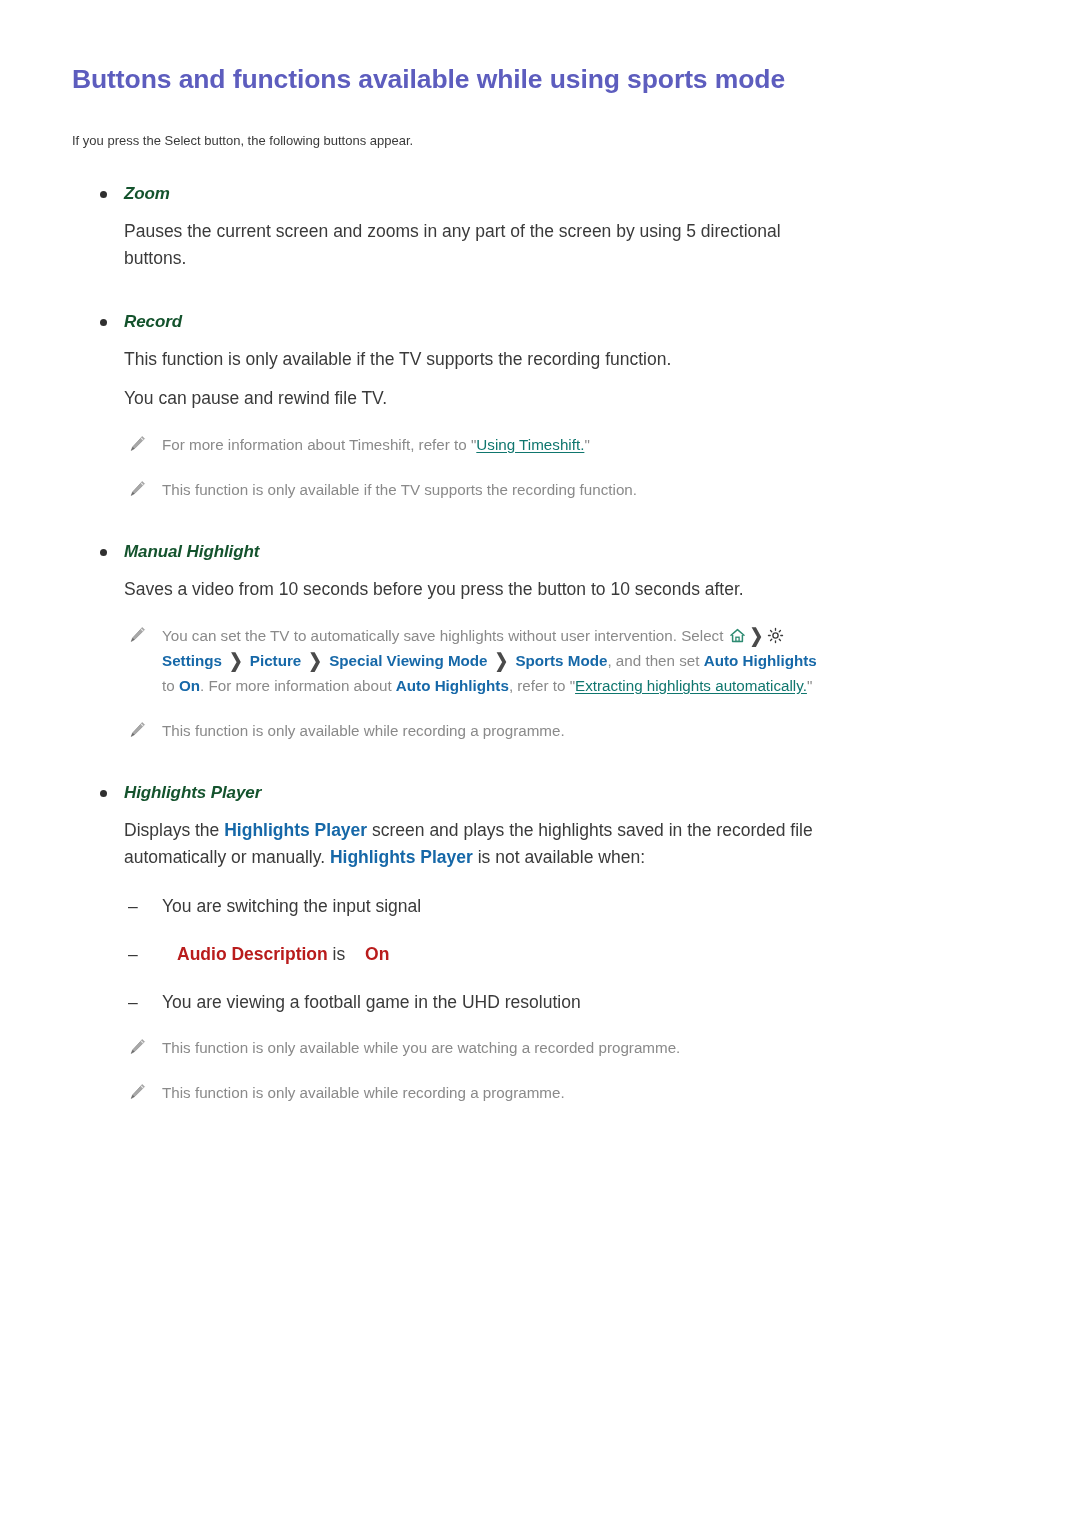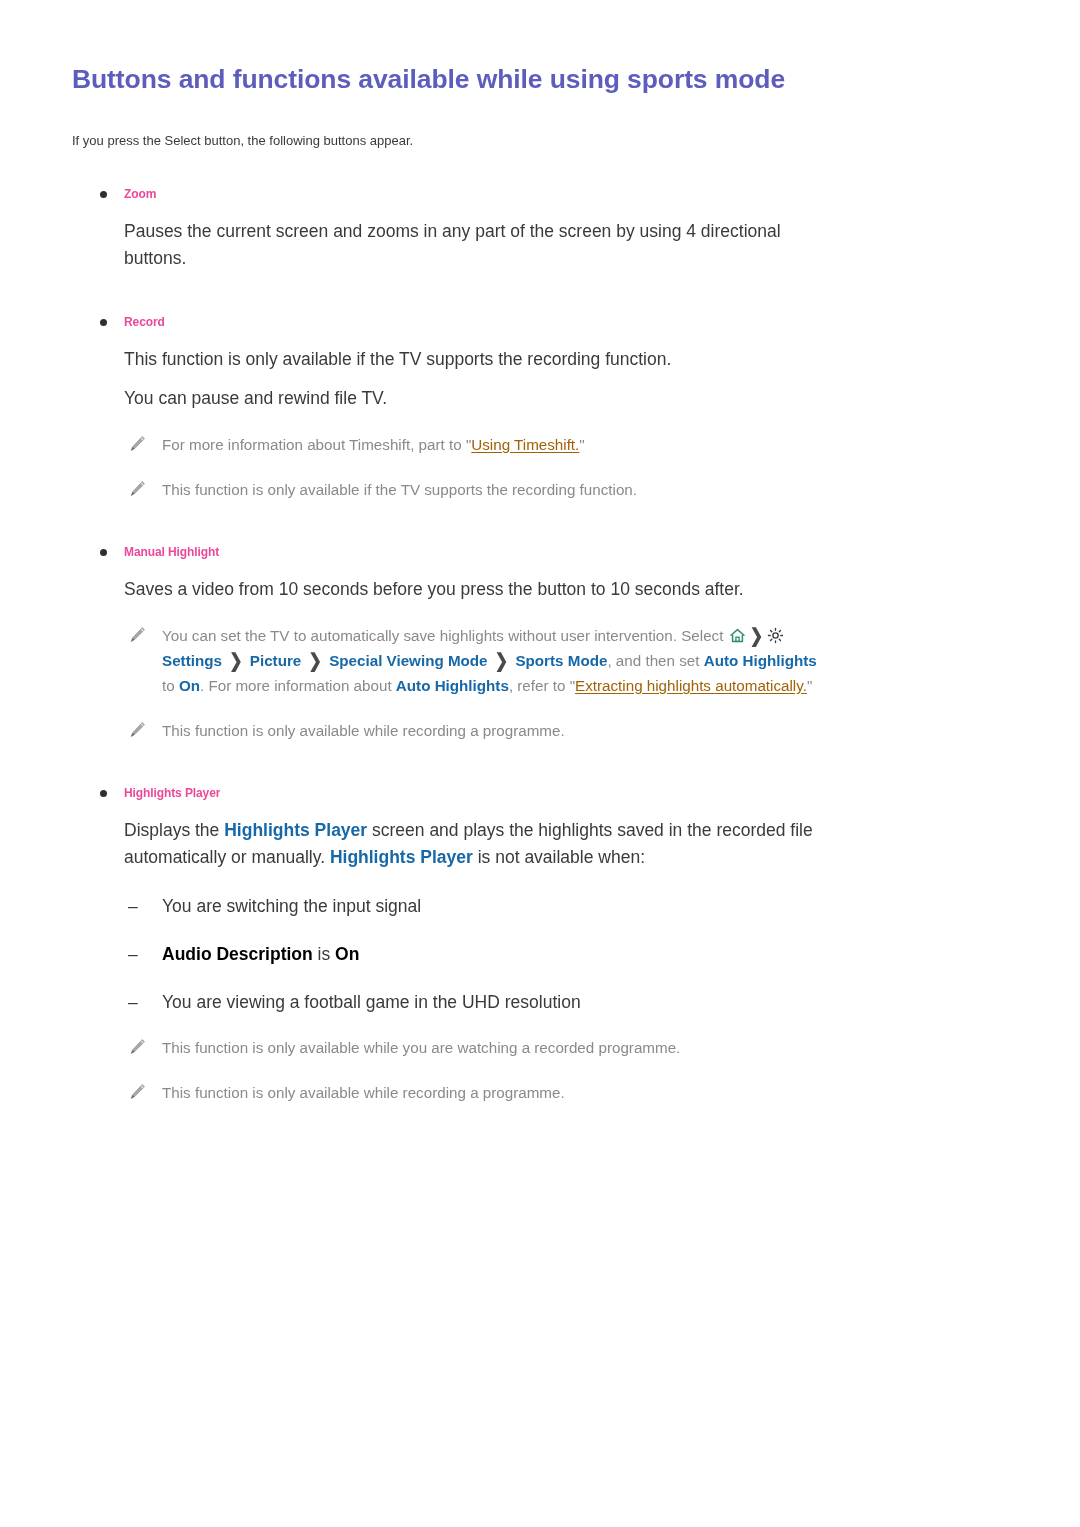--- a/index.html
+++ b/index.html
@@ -52,25 +52,26 @@
   .bullet-dot {
     position: absolute;
     left: 28px;
     top: 9px;
     width: 7px;
     height: 7px;
     background: #2f2f2f;
     border-radius: 50%;
   }
   .bullet-label {
-    font-size: 12px;
+    font-size: 17px;
     line-height: 24px;
     font-weight: 600;
-    color: #ec4899;
+    color: #14532d;
     letter-spacing: -0.1px;
+    font-style: italic;
   }
 
   
   .desc {
     font-size: 17.5px;
     line-height: 27px;
     color: #3a3a3a;
     margin: 12px 0 0 0;
     padding-left: 52px;
     max-width: 880px;
@@ -90,21 +91,21 @@
     color: #8a8a8a;
     max-width: 930px;
   }
   .note .kw {
     color: #1668a8;
     font-weight: 600;
   }
   .note .xref {
     text-decoration: underline;
     text-underline-offset: 2px;
-    color: #a16207;
+    color: #0f766e;
   }
   .pencil-icon {
     position: absolute;
     left: 56px;
     top: 3px;
     width: 18px;
     height: 18px;
   }
 
   
@@ -135,40 +136,41 @@
   }
   .dash-mark {
     position: absolute;
     left: 56px;
     top: 0;
     color: #3a3a3a;
     font-size: 17.5px;
     line-height: 26px;
   }
   .dash-item .kw {
-    color: #000000;
-    font-weight: 600;
+    color: #b91c1c;
+    font-weight: 600;
+    margin-left: 15px;
   }
 
   .gap-lg { height: 14px; }
 </style>
 </head>
 <body>
 
 <div class="page">
 
   <h1 class="page-title">Buttons and functions available while using sports mode</h1>
 
   <p class="intro">If you press the Select button, the following buttons appear.</p>
 
   <div class="bullet-item">
     <span class="bullet-dot"></span>
     <span class="bullet-label">Zoom</span>
   </div>
-  <p class="desc">Pauses the current screen and zooms in any part of the screen by using 4 directional buttons.</p>
+  <p class="desc">Pauses the current screen and zooms in any part of the screen by using 5 directional buttons.</p>
 
 
 
   <div class="gap-lg"></div>
 
   <div class="bullet-item">
     <span class="bullet-dot"></span>
     <span class="bullet-label">Record</span>
   </div>
   <p class="desc">This function is only available if the TV supports the recording function.</p>
@@ -176,21 +178,21 @@
   <p class="desc">You can pause and rewind file TV.</p>
 
   <div class="note">
     <span class="pencil-icon">
       <svg viewBox="0 0 18 18" width="18" height="18" aria-hidden="true">
         <path d="M14.2 1.6 L16.4 3.8 L6.6 13.6 L3.2 15.5 L4.6 11.9 Z" fill="#a8a8a8" stroke="#8d8d8d" stroke-width="0.7"></path>
         <path d="M13.0 2.8 L15.2 5.0" stroke="#e8e8e8" stroke-width="1.1"></path>
         <path d="M4.6 11.9 L3.2 15.5 L6.6 13.6 Z" fill="#6d6d6d"></path>
       </svg>
     </span>
-    <span>For more information about Timeshift, part to "</span><span class="xref">Using Timeshift.</span><span>"</span>
+    <span>For more information about Timeshift, refer to "</span><span class="xref">Using Timeshift.</span><span>"</span>
   </div>
 
   <div class="note">
     <span class="pencil-icon">
       <svg viewBox="0 0 18 18" width="18" height="18" aria-hidden="true">
         <path d="M14.2 1.6 L16.4 3.8 L6.6 13.6 L3.2 15.5 L4.6 11.9 Z" fill="#a8a8a8" stroke="#8d8d8d" stroke-width="0.7"></path>
         <path d="M13.0 2.8 L15.2 5.0" stroke="#e8e8e8" stroke-width="1.1"></path>
         <path d="M4.6 11.9 L3.2 15.5 L6.6 13.6 Z" fill="#6d6d6d"></path>
       </svg>
     </span>

